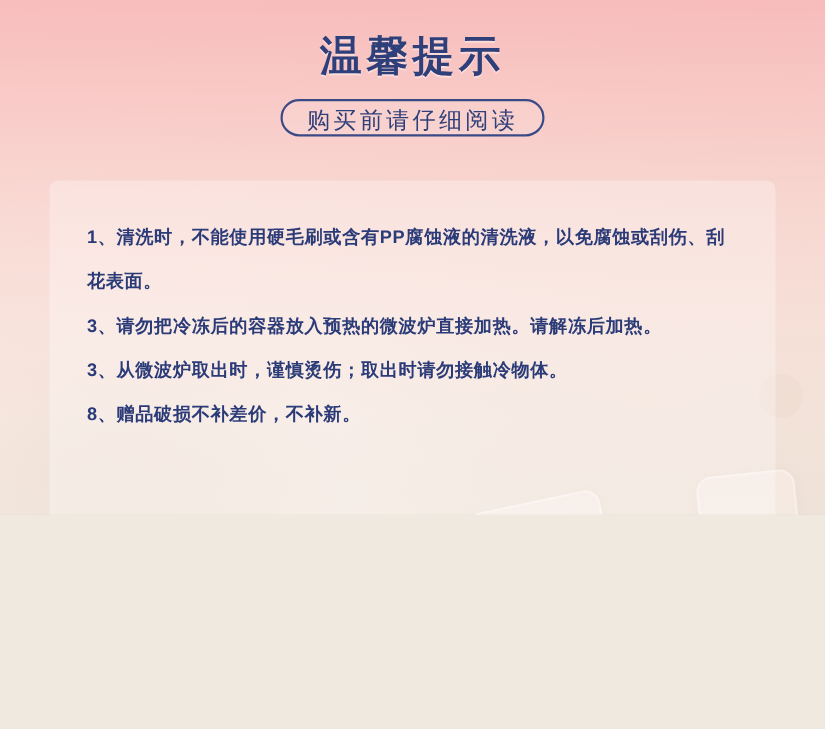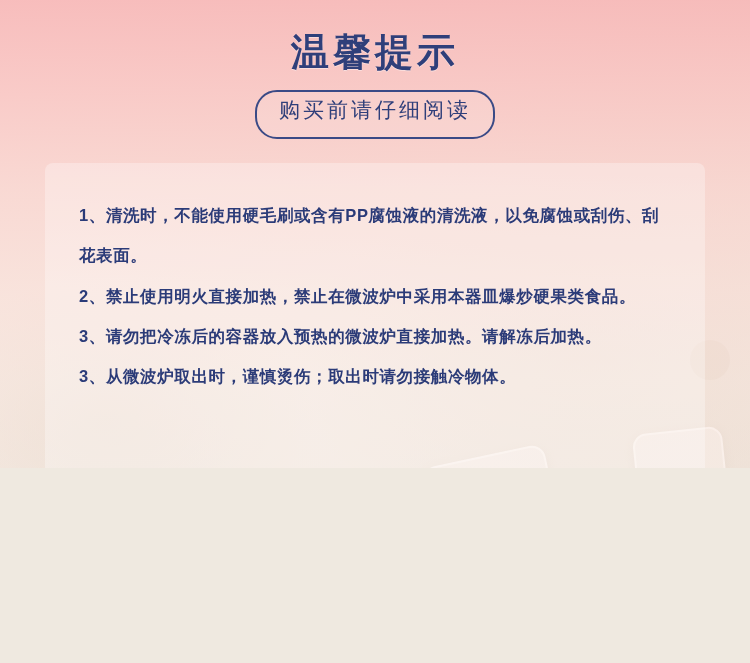--- a/index.html
+++ b/index.html
@@ -69,33 +69,33 @@
     color: #2f3f7a;
     letter-spacing: 4px;
     line-height: 1.2;
     text-shadow: 0 1px 0 rgba(255,255,255,0.4);
   }
 
   .subtitle-wrap {
     margin-top: 14px;
     border: 2px solid #3a4a86;
     border-radius: 22px;
-    padding: 6px 22px 16px 22px;
+    padding: 6px 22px 1px 22px;
     background: rgba(255,255,255,0.10);
   }
   .subtitle {
     font-size: 21px;
     color: #2f3f7a;
     letter-spacing: 3px;
     font-weight: normal;
     line-height: 1.1;
   }
 
   .card {
-    margin-top: 24px;
+    margin-top: 40px;
     width: 660px;
     min-height: 470px;
     background: rgba(255,255,255,0.30);
     border-radius: 8px;
     box-sizing: border-box;
     padding: 32px 34px 24px 34px;
   }
 
   .item {
     display: block;
@@ -125,19 +125,19 @@
   <div class="content">
 
     <div class="title">温馨提示</div>
 
     <div class="subtitle-wrap">
       <div class="subtitle">购买前请仔细阅读</div>
     </div>
 
     <div class="card">
       <div class="item">1、清洗时，不能使用硬毛刷或含有PP腐蚀液的清洗液，以免腐蚀或刮伤、刮花表面。</div>
-      <div class="item">2、禁止使用明火直接加热，禁止在微波炉中采用本器皿爆炒硬果类食品。</div>
       <div class="item">3、请勿把冷冻后的容器放入预热的微波炉直接加热。请解冻后加热。</div>
       <div class="item">3、从微波炉取出时，谨慎烫伤；取出时请勿接触冷物体。</div>
+      <div class="item">8、赠品破损不补差价，不补新。</div>
     </div>
 
   </div>
 </div>
 
 </body></html>

